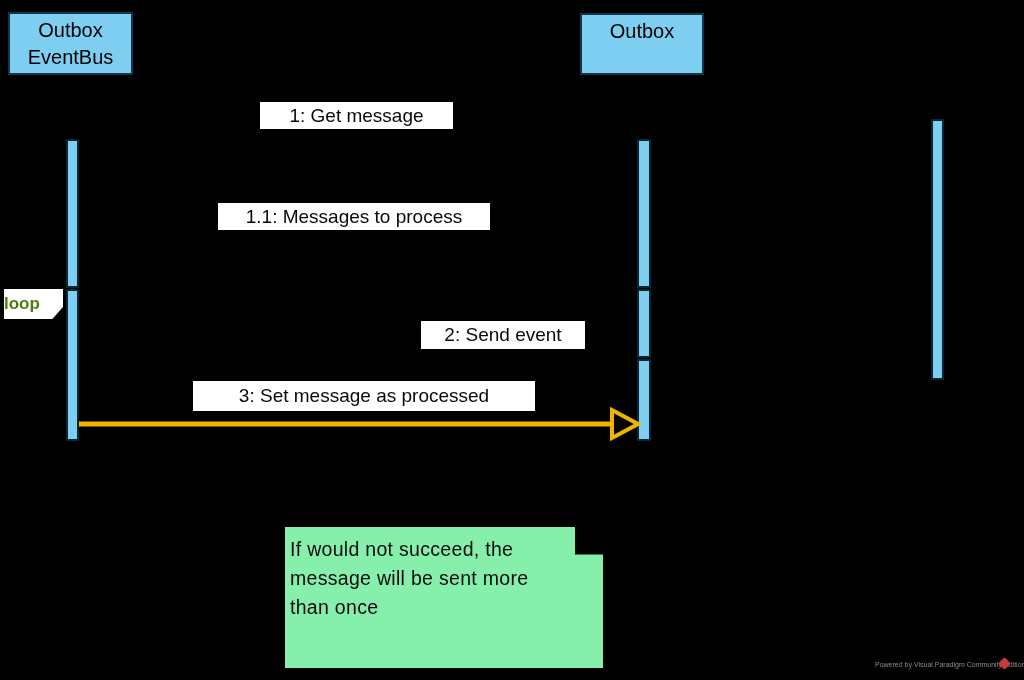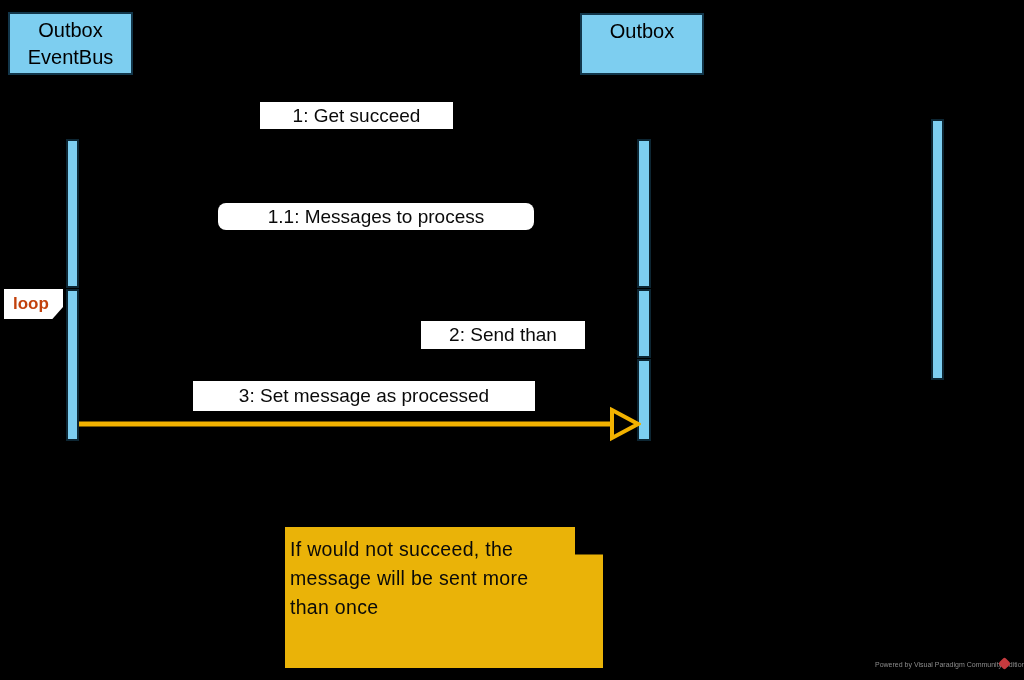--- a/index.html
+++ b/index.html
@@ -19,27 +19,27 @@
   .activation{
     background:#7DCEF0;border:2px solid #0d2633;
   }
   
   .msg-label{
     background:#fff;color:#0a0a0a;font-size:19px;
     display:flex;align-items:center;justify-content:center;white-space:nowrap;
   }
   
   .loop-op{
-    background:#fff;color:#c2410c;font-weight:bold;font-size:17px;
-    line-height:29px;padding-left:9px;
+    background:#fff;color:#4d7c0f;font-weight:bold;font-size:17px;
+    line-height:29px;
     clip-path:polygon(0 0,100% 0,100% 60%,82% 100%,0 100%);
   }
   
   .note{
-    background:#eab308;color:#0a0a0a;
+    background:#86efac;color:#0a0a0a;
     clip-path:polygon(0 0,91.2% 0,91.2% 19.5%,100% 19.5%,100% 100%,0 100%);
   }
   .note-text{
     margin:8px 0 0 5px;width:268px;font-size:19.5px;line-height:29px;
     letter-spacing:0.3px;
   }
   
   .watermark-text{
     color:#8C8C8C;font-size:7px;line-height:9px;white-space:nowrap;
   }
@@ -65,25 +65,25 @@
 
   <div class="abs activation" style="left:66px;top:139px;width:13px;height:149px;"></div>
   <div class="abs activation" style="left:66px;top:289px;width:13px;height:152px;"></div>
 
   <div class="abs activation" style="left:637px;top:139px;width:14px;height:149px;"></div>
   <div class="abs activation" style="left:637px;top:289px;width:14px;height:69px;"></div>
   <div class="abs activation" style="left:637px;top:359px;width:14px;height:82px;"></div>
 
   <div class="abs activation" style="left:931px;top:119px;width:13px;height:261px;"></div>
 
-  <div class="abs msg-label" style="left:260px;top:102px;width:193px;height:27px;">1: Get succeed</div>
+  <div class="abs msg-label" style="left:260px;top:102px;width:193px;height:27px;">1: Get message</div>
 
-  <div class="abs msg-label" style="left:218px;top:203px;width:316px;height:27px;border-radius:8px;">1.1: Messages to process</div>
+  <div class="abs msg-label" style="left:218px;top:203px;width:272px;height:27px;">1.1: Messages to process</div>
 
-  <div class="abs msg-label" style="left:421px;top:321px;width:164px;height:28px;">2: Send than</div>
+  <div class="abs msg-label" style="left:421px;top:321px;width:164px;height:28px;">2: Send event</div>
 
   <div class="abs msg-label" style="left:193px;top:381px;width:342px;height:30px;">3: Set message as processed</div>
 
   <div class="abs loop-op" style="left:4px;top:289px;width:59px;height:30px;">loop</div>
 
   <svg class="abs" style="left:79px;top:406px;" width="562" height="36">
     <line x1="0" y1="18" x2="534" y2="18" stroke="#F2B200" stroke-width="5"></line>
     <polygon points="533,4 559,18 533,32" fill="none" stroke="#F2B200" stroke-width="4"></polygon>
   </svg>
 

